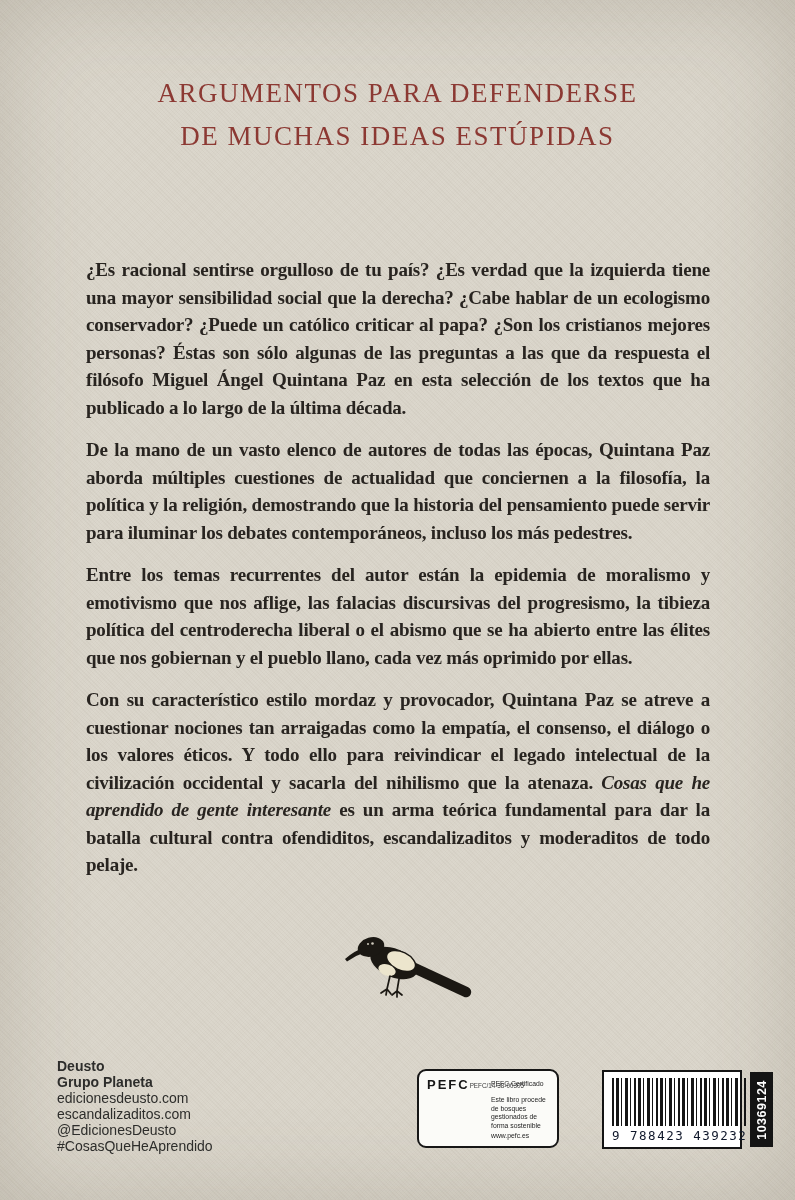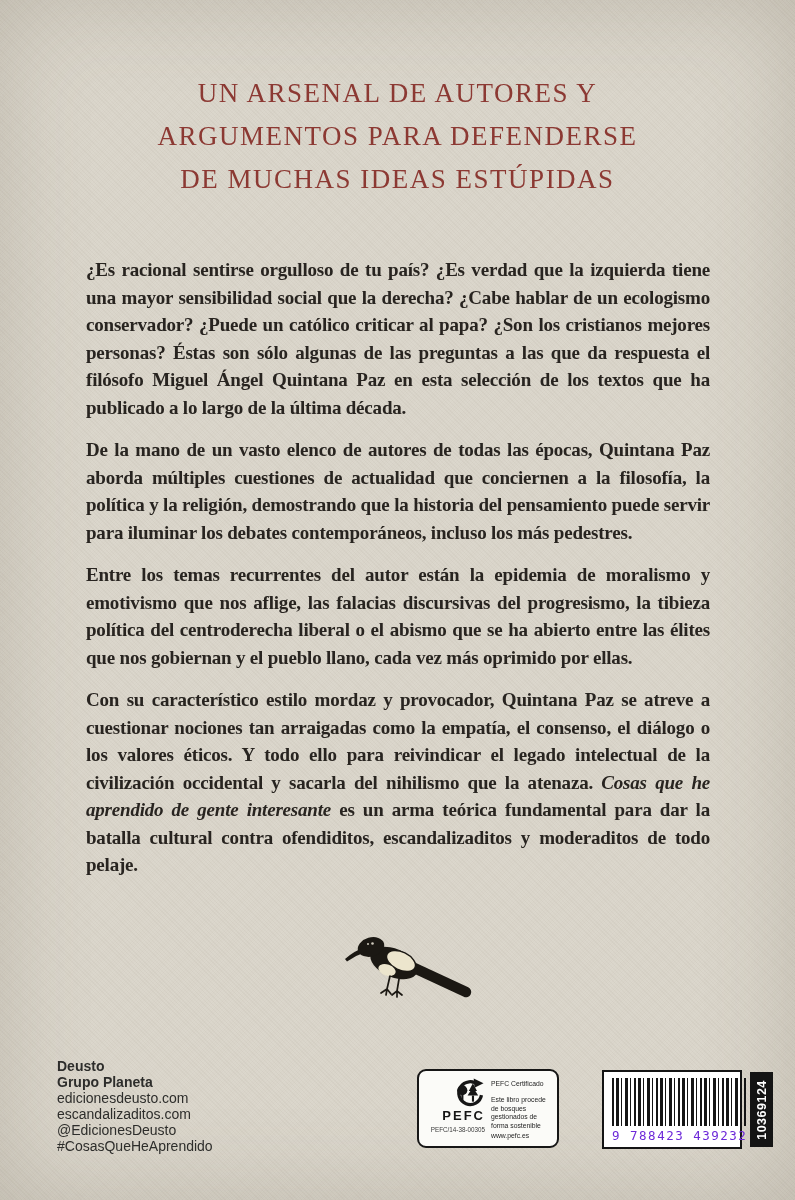--- a/index.html
+++ b/index.html
@@ -58,21 +58,21 @@
   
   .pefc-box {
     position: absolute; left: 417px; top: 1069px; width: 142px; height: 79px;
     background: #fbfbf8;
     border: 2px solid #161616; border-radius: 9px;
     display: flex; gap: 6px;
     padding: 7px 8px 6px 8px;
     font-family: "Liberation Sans", sans-serif;
     color: #242424;
   }
-  .pefc-left { width: 58px; display: flex; flex-direction: column; align-items: flex-end; }
+  .pefc-left { width: 58px; display: flex; align-items: flex-start; }
   .pefc-logo { width: 34px; height: 31px; }
   .pefc-logo svg { width: 100%; height: 100%; display: block; }
   .pefc-word { font-weight: 700; font-size: 13px; letter-spacing: 2px; line-height: 13px; color: #161616; }
   .pefc-cert { font-size: 6.3px; margin-top: 4px; white-space: nowrap; color: #3a3a3a; }
   .pefc-right { flex: 1; display: flex; flex-direction: column; font-size: 6.8px; line-height: 8.4px; padding-top: 2px; }
   .pefc-title { margin-bottom: 8px; }
   .pefc-url { margin-top: auto; }
 
   
   .barcode-box {
@@ -87,36 +87,35 @@
     background-image: repeating-linear-gradient(90deg,
       #141414 0 2px,  transparent 2px 4px,
       #141414 4px 7px, transparent 7px 9px,
       #141414 9px 10px, transparent 10px 13px,
       #141414 13px 16px, transparent 16px 18px,
       #141414 18px 19px, transparent 19px 22px);
   }
   .isbn {
     font-family: "DejaVu Sans Mono", monospace;
     font-size: 12.5px; letter-spacing: 1.5px;
-    margin-top: 2px; white-space: nowrap; color: #6d28d9;
+    margin-top: 2px; white-space: nowrap; color: #0f172a;
   }
   .sku-strip { width: 23px; background: #141414; display: flex; align-items: center; justify-content: center; }
   .sku {
     color: #fff; transform: rotate(-90deg);
     font-family: "Liberation Sans", sans-serif;
     font-weight: 700; font-size: 12.5px; letter-spacing: 0.5px; white-space: nowrap;
   }
 </style>
 </head>
 <body>
 
 <div class="vignette"></div>
 
 <header class="headline">
-  <div>UN ARSENAL DE AUTORES Y</div>
   <div>ARGUMENTOS PARA DEFENDERSE</div>
   <div>DE MUCHAS IDEAS ESTÚPIDAS</div>
 </header>
 
 <main class="synopsis">
   <p>¿Es racional sentirse orgulloso de tu país? ¿Es verdad que la izquierda tiene una mayor sensibilidad social que la derecha? ¿Cabe hablar de un ecologismo conservador? ¿Puede un católico criticar al papa? ¿Son los cristianos mejores personas? Éstas son sólo algunas de las preguntas a las que da respuesta el filósofo Miguel Ángel Quintana Paz en esta selección de los textos que ha publicado a lo largo de la última década.</p>
   <p>De la mano de un vasto elenco de autores de todas las épocas, Quintana Paz aborda múltiples cuestiones de actualidad que conciernen a la filosofía, la política y la religión, demostrando que la historia del pensamiento puede servir para iluminar los debates contemporáneos, incluso los más pedestres.</p>
   <p>Entre los temas recurrentes del autor están la epidemia de moralismo y emotivismo que nos aflige, las falacias discursivas del progresismo, la tibieza política del centroderecha liberal o el abismo que se ha abierto entre las élites que nos gobiernan y el pueblo llano, cada vez más oprimido por ellas.</p>
   <p><span>Con su característico estilo mordaz y provocador, Quintana Paz se atreve a cuestionar nociones tan arraigadas como la empatía, el consenso, el diálogo o los valores éticos. Y todo ello para reivindicar el legado intelectual de la civilización occidental y sacarla del nihilismo que la atenaza. </span><em>Cosas que he aprendido de gente interesante</em><span> es un arma teórica fundamental para dar la batalla cultural contra ofendiditos, escandalizaditos y moderaditos de todo pelaje.</span></p>
 </main>

